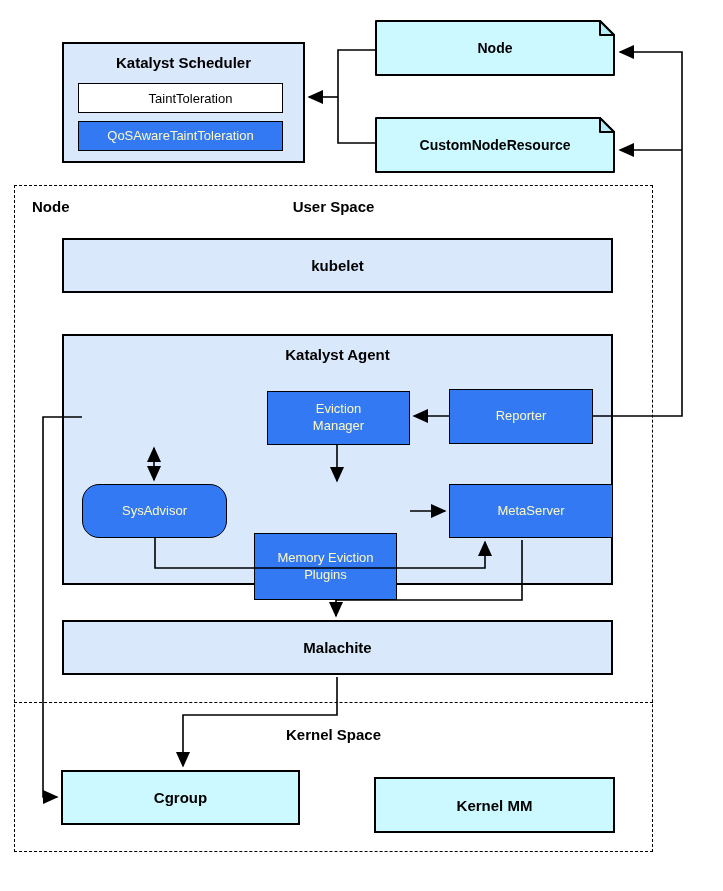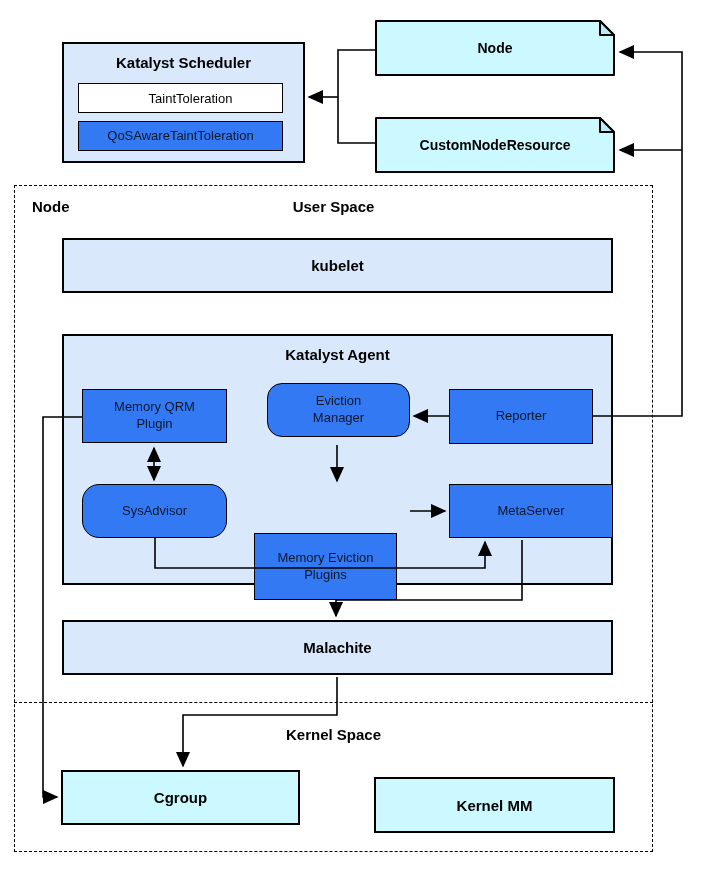--- a/index.html
+++ b/index.html
@@ -13,21 +13,21 @@
   body{font-family:"Liberation Sans", sans-serif; color:#000;}
   #canvas{position:relative;width:723px;height:891px;background:#fff;overflow:hidden;}
 
   .abs{position:absolute;box-sizing:border-box;}
   .center-flex{display:flex;align-items:center;justify-content:center;text-align:center;}
 
   .container-box{border:1.5px dashed var(--stroke);background:transparent;}
   .divider{border-top:1.5px dashed var(--stroke);height:0;}
 
   .lav-box{background:var(--lavender);border:2px solid var(--stroke);}
-  .blue-box{background:var(--blue);border:1.5px solid var(--stroke);color:#0f172a;
+  .blue-box{background:var(--blue);border:1.5px solid var(--stroke);color:#fef9c3;
             font-size:13px;line-height:1.3;}
   .white-box{background:#ffffff;border:1.5px solid var(--stroke);font-size:13px;padding-left:20px;}
   .cyan-label{font-weight:bold;font-size:14px;}
 
   .title-bold{font-weight:bold;font-size:15px;}
   .big-label{font-weight:bold;font-size:15px;}
 
   .group-title{position:absolute;left:0;right:0;top:10px;text-align:center;
                font-weight:bold;font-size:15px;}
 
@@ -79,27 +79,21 @@
   </div>
 
   <div class="abs lav-box center-flex title-bold" style="left:62px;top:238px;width:551px;height:55px;">
     <span>kubelet</span>
   </div>
 
   <div class="abs lav-box" style="left:62px;top:334px;width:551px;height:251px;">
     <div class="group-title">Katalyst Agent</div>
   </div>
 
-  <div class="abs blue-box center-flex" style="left:82px;top:389px;width:145px;height:54px;">
-    <div>
-      <span class="lbl-line">Memory QRM</span>
-      <span class="lbl-line">Plugin</span>
-    </div>
-  </div>
-  <div class="abs blue-box center-flex" style="left:267px;top:383px;width:143px;height:54px;border-radius:15px;">
+  <div class="abs blue-box center-flex" style="left:267px;top:391px;width:143px;height:54px;">
     <div>
       <span class="lbl-line">Eviction</span>
       <span class="lbl-line">Manager</span>
     </div>
   </div>
   <div class="abs blue-box center-flex" style="left:449px;top:389px;width:144px;height:55px;">
     <div>
       <span class="lbl-line">Reporter</span>
     </div>
   </div>

